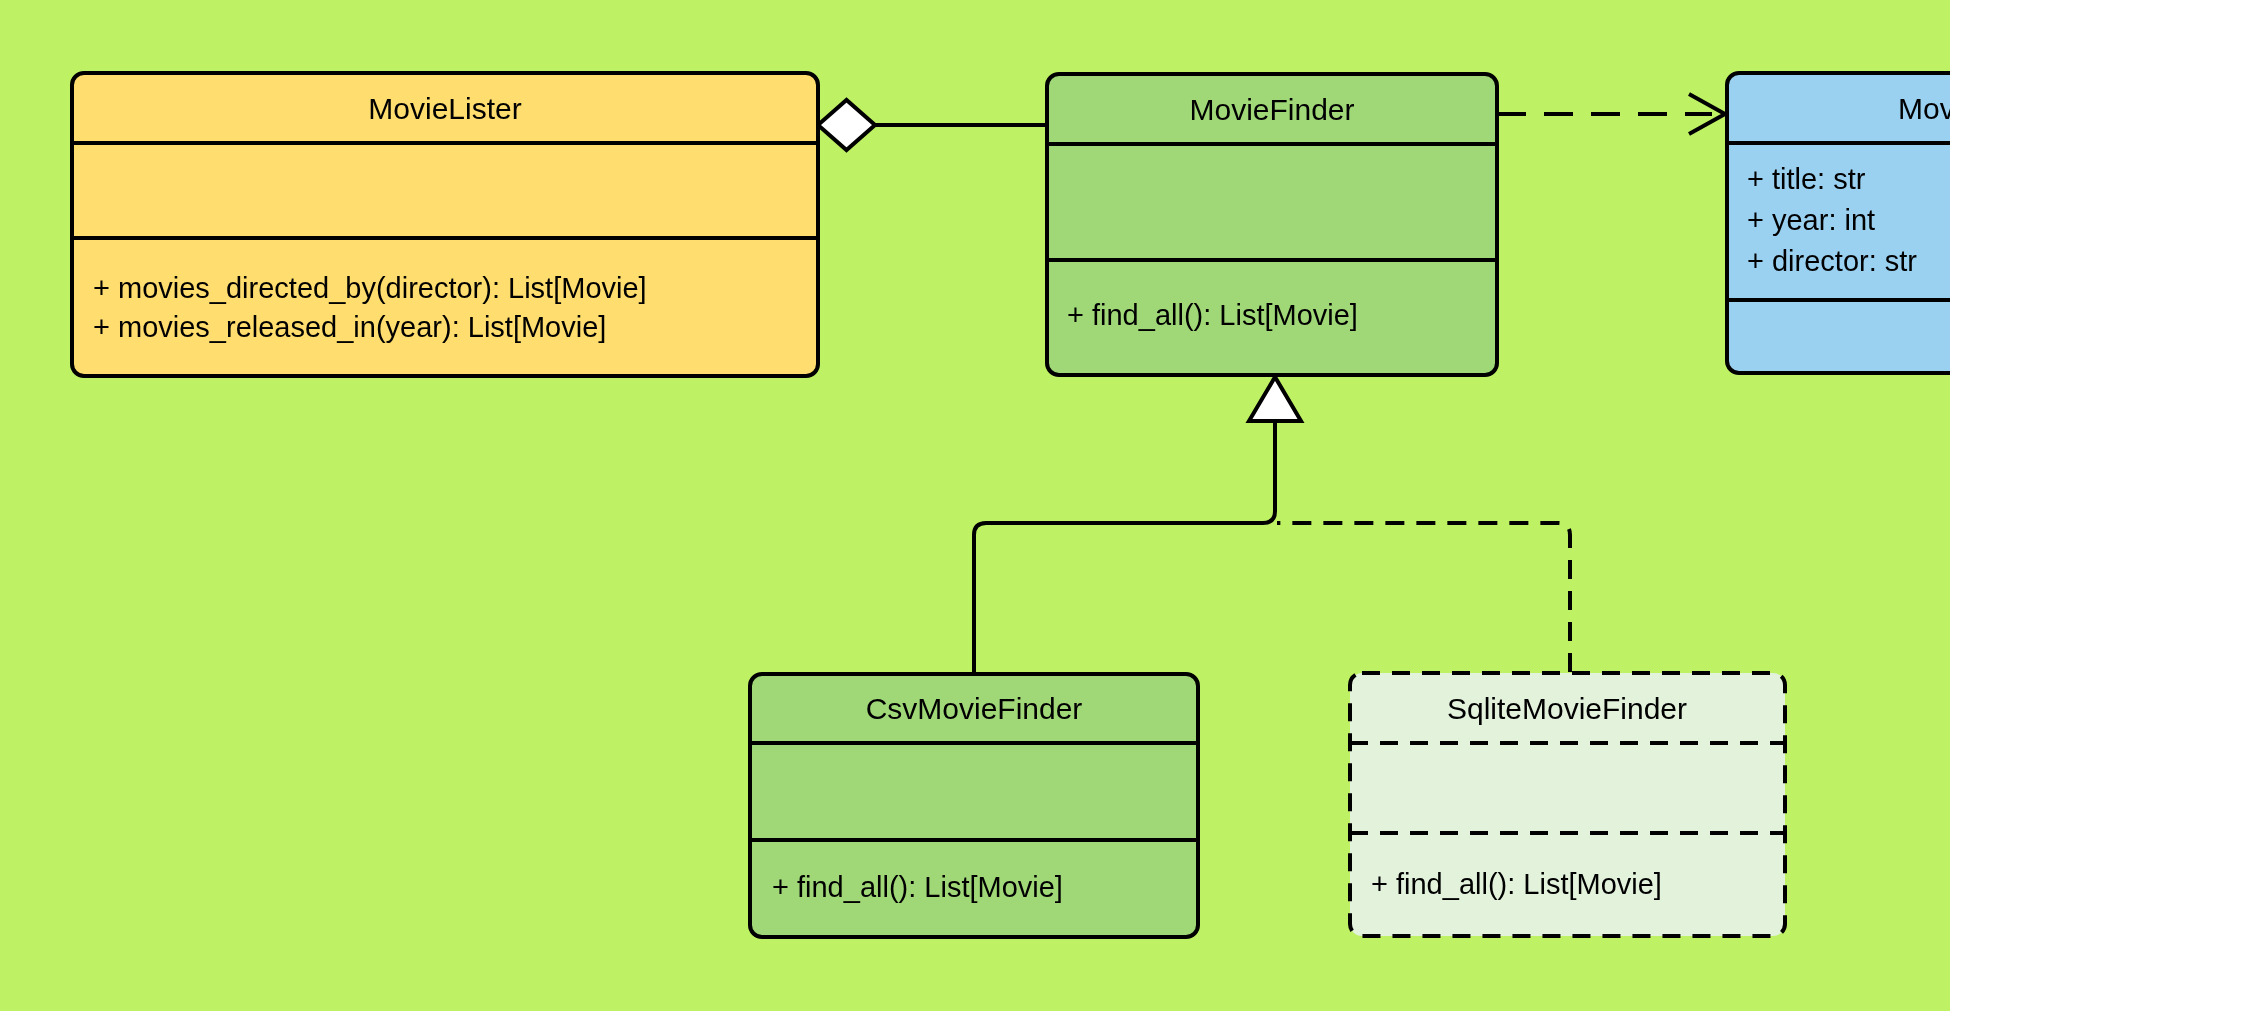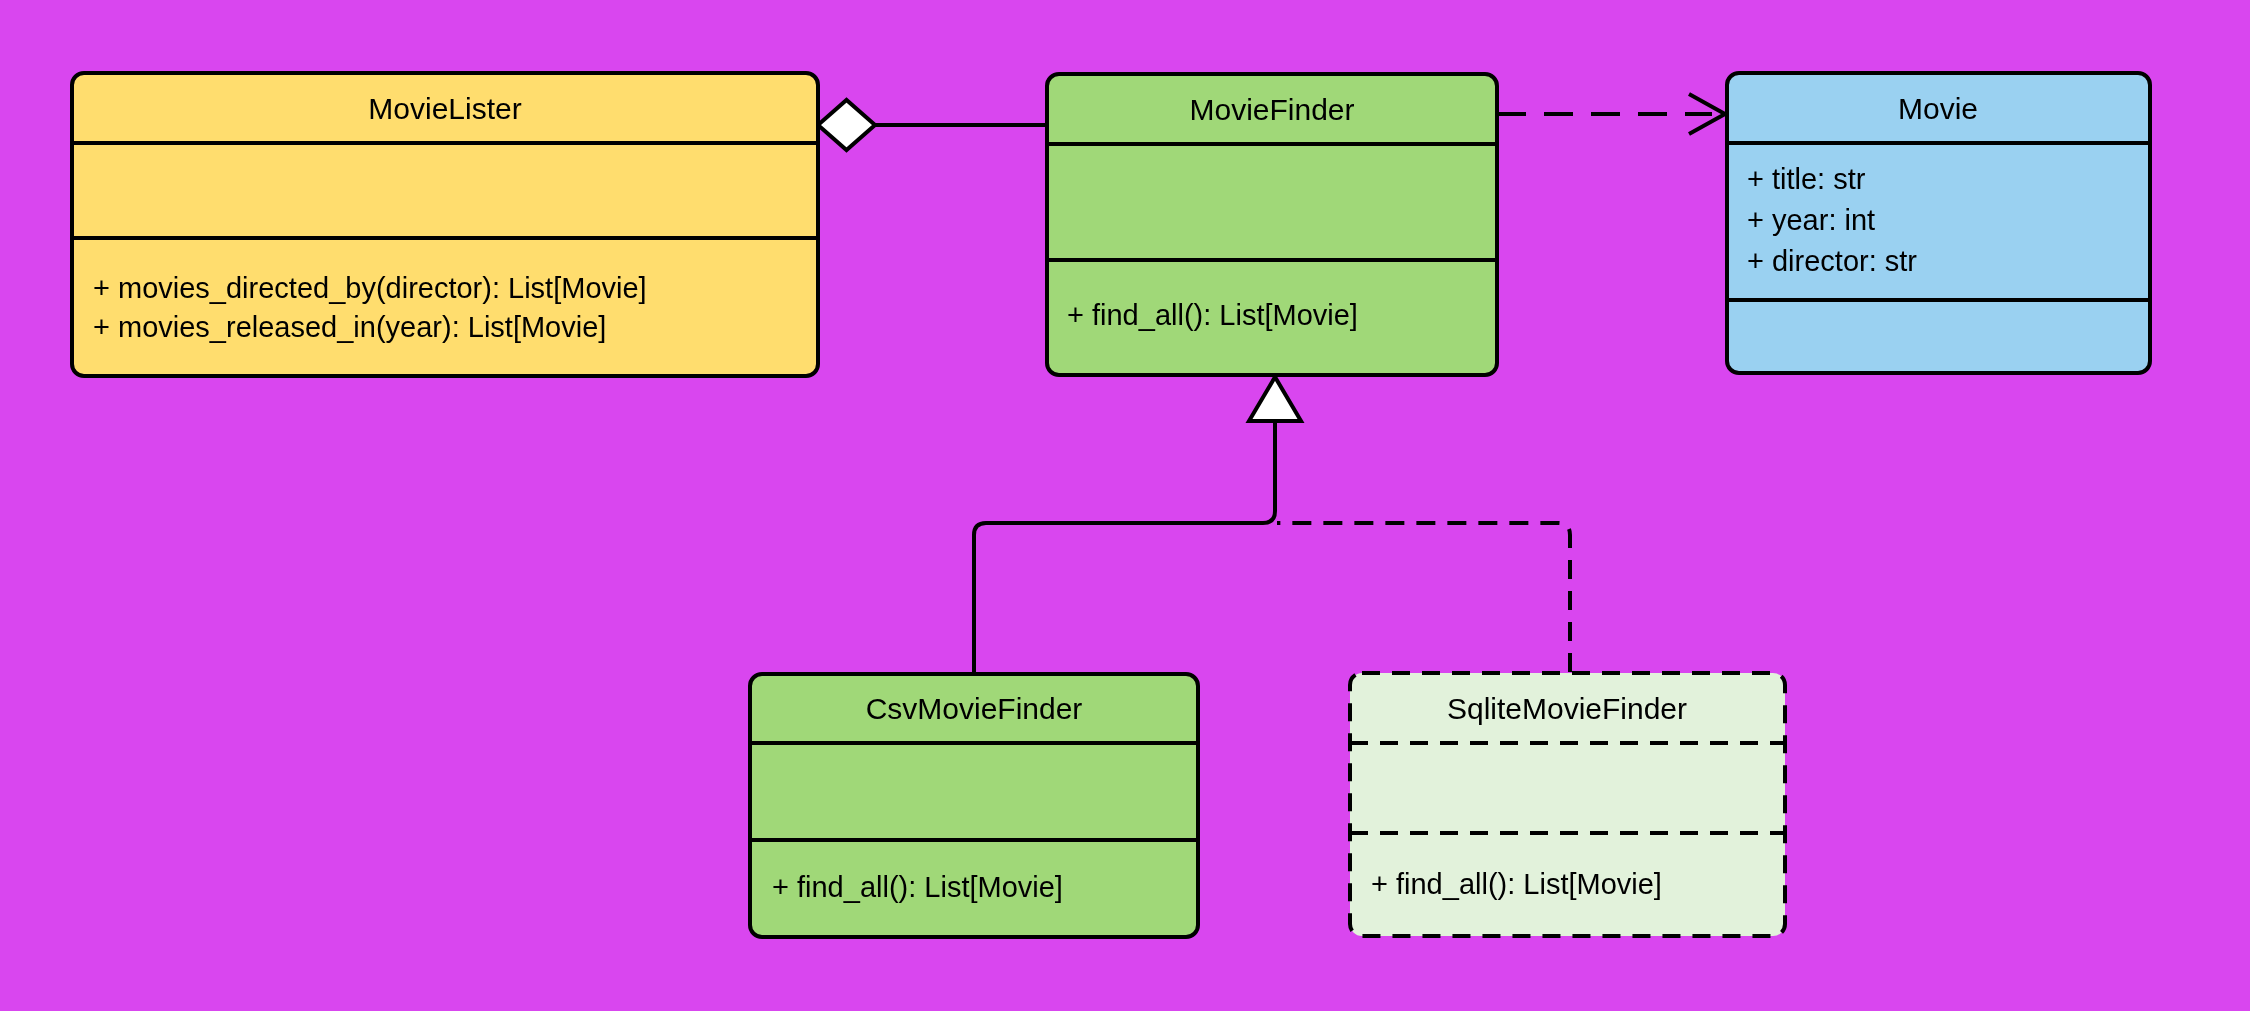--- a/index.html
+++ b/index.html
@@ -2,23 +2,23 @@
 <html><head>
 <meta charset="utf-8">
 <style>
   html, body {
     margin: 0;
     padding: 0;
     background: #FFFFFF;
   }
   .canvas-wrap {
     position: relative;
-    width: 2250px;
+    width: 1950px;
     height: 1011px;
-    background: #d946ef;
+    background: #bef264;
     overflow: hidden;
   }
   svg { display: block; }
   text {
     font-family: "Liberation Sans", sans-serif;
     fill: #000000;
   }
   .cls-title   { font-size: 30px; }
   .cls-member  { font-size: 29px; }
   .shape-stroke {

